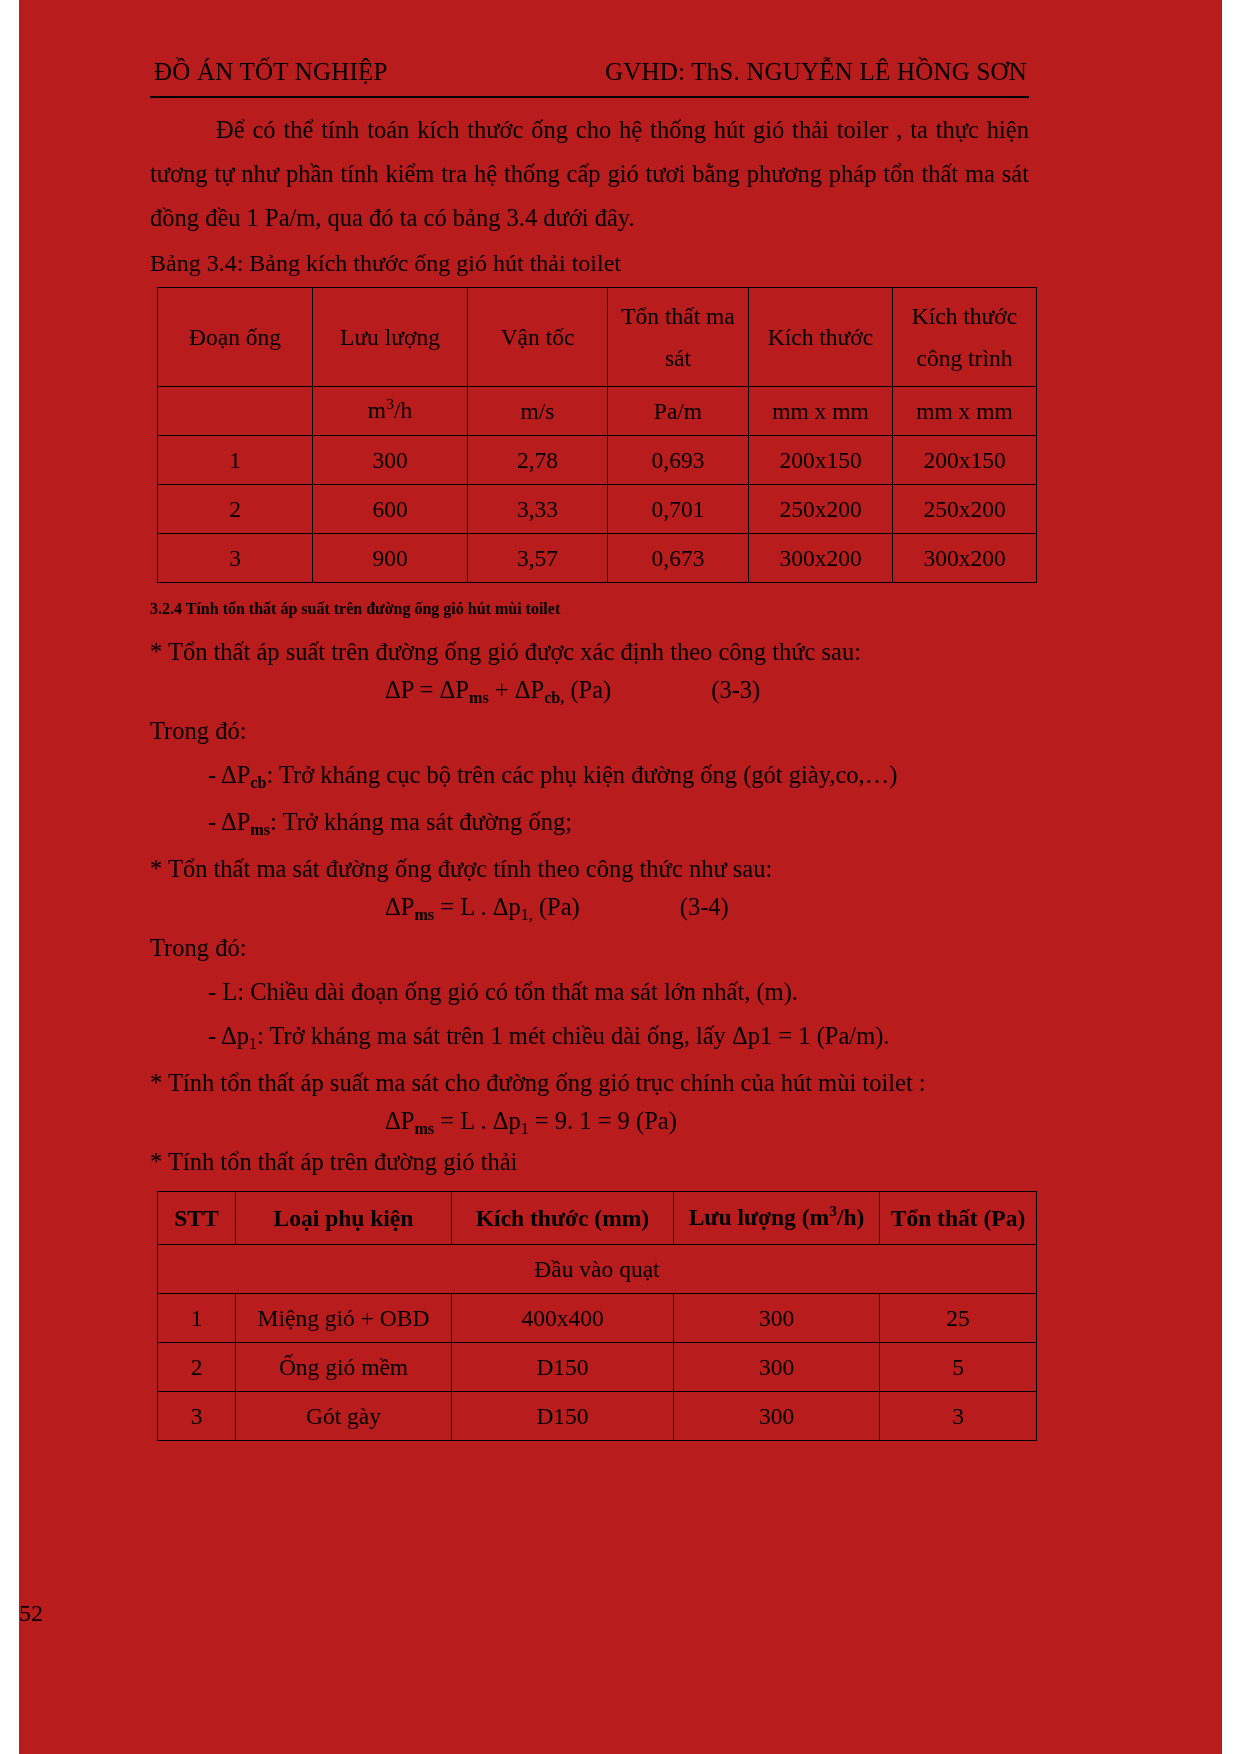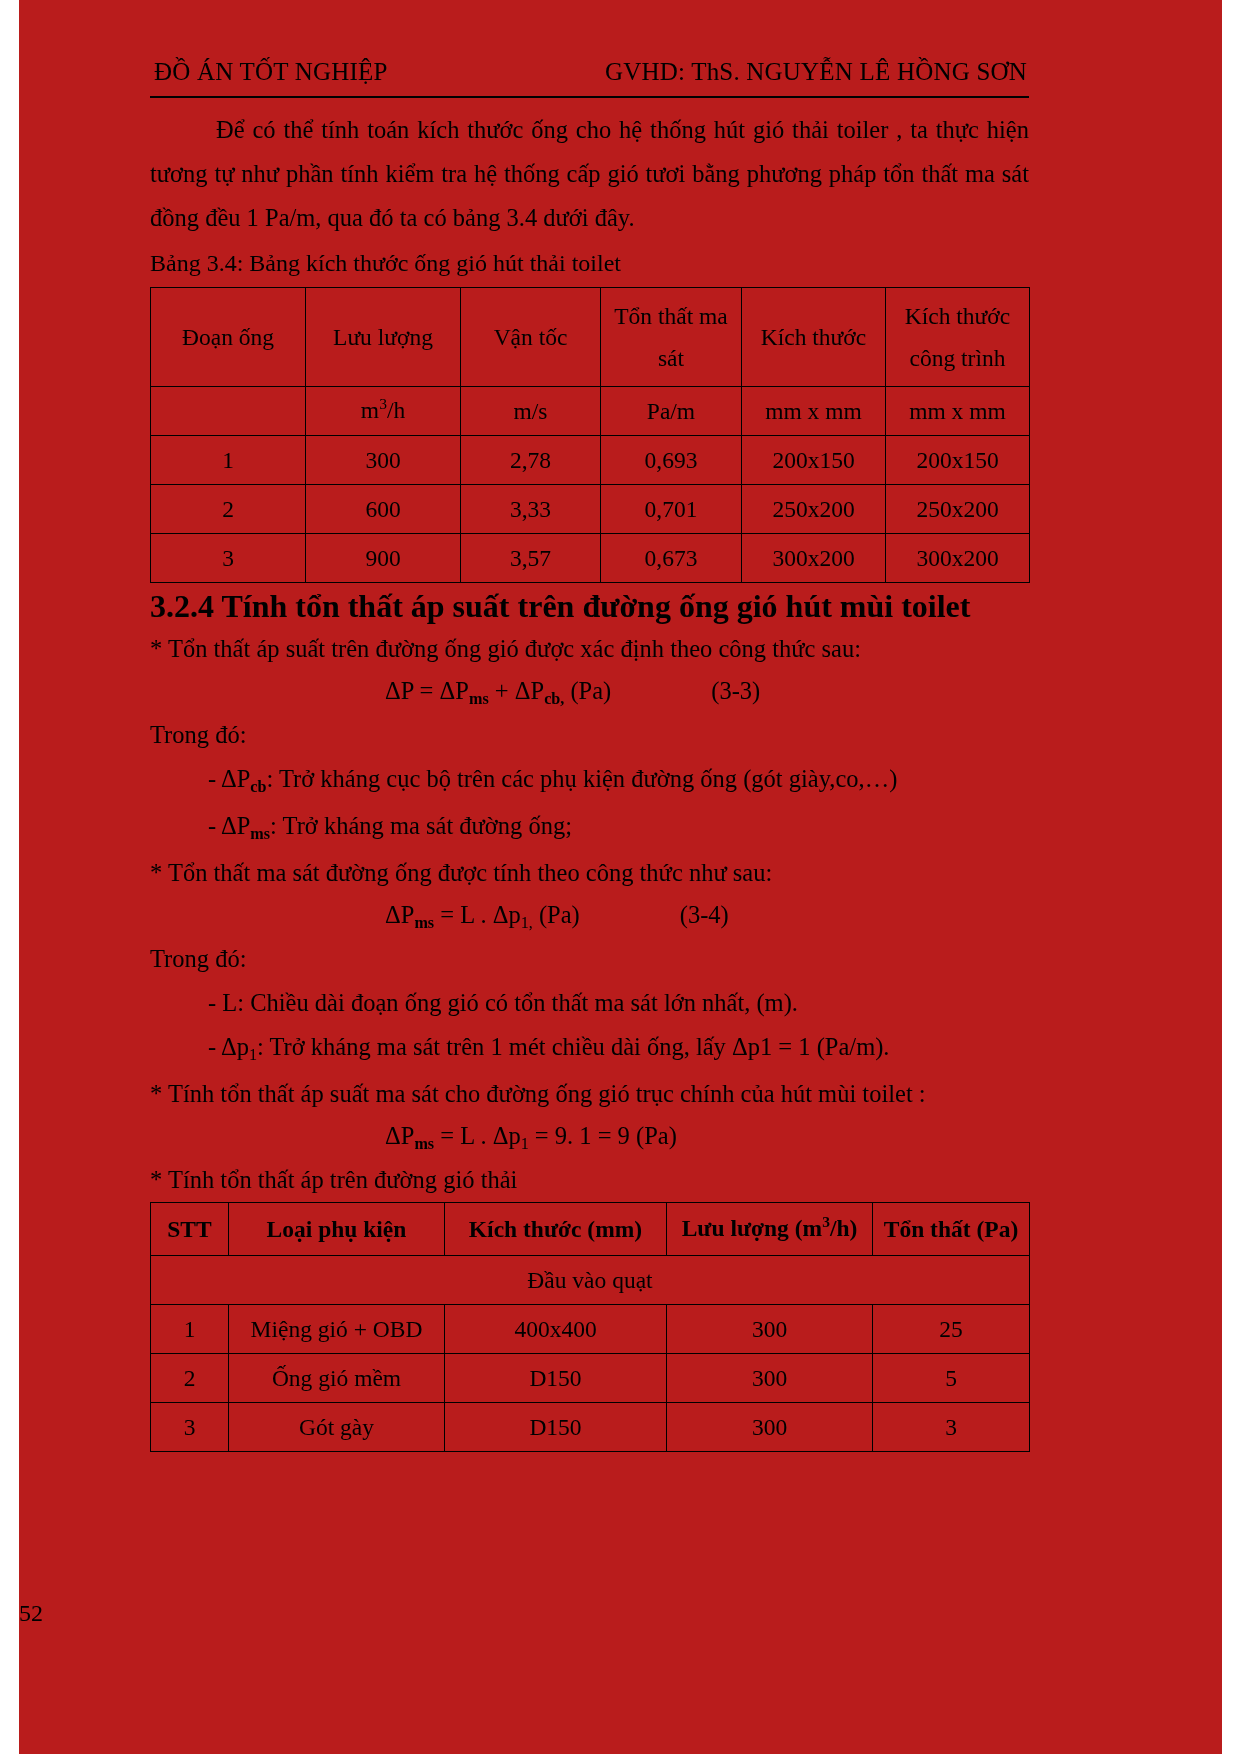--- a/index.html
+++ b/index.html
@@ -60,21 +60,21 @@
   .indent { display: inline-block; width: 66px; }
 
   .caption {
     margin: 6px 0 7px 0;
     font-size: 24px;
     line-height: 34px;
   }
 
   .section-head {
     margin: 4px 0 2px 0;
-    font-size: 32px;
+    font-size: 16px;
     line-height: 38px;
     font-weight: bold;
     text-align: left;
   }
 
   p.plain {
     margin: 0;
     font-size: 24.5px;
     line-height: 44px;
     text-align: left;
@@ -82,36 +82,36 @@
   p.sub {
     margin: 0;
     padding-left: 58px;
     font-size: 24.5px;
     line-height: 44px;
     text-align: left;
   }
   .formula {
     margin: 0;
     font-size: 24.5px;
-    line-height: 39px;
+    line-height: 32px;
     text-align: left;
     padding-left: 235px;
     white-space: pre;
   }
   .formula .eqno { display: inline-block; padding-left: 100px; }
   sub { font-size: 0.66em; vertical-align: baseline; position: relative; top: 0.28em; }
   sup { font-size: 0.66em; vertical-align: baseline; position: relative; top: -0.52em; }
   .bsub { font-weight: bold; }
 
   
   table.doc-table {
     border-collapse: collapse;
     width: 879px;
     table-layout: fixed;
-    margin: 0;
+    margin: 7px;
   }
   table.doc-table td {
     border: 1.6px solid #000;
     text-align: center;
     vertical-align: middle;
     font-size: 23.5px;
     padding: 0 2px;
     line-height: 30px;
   }
   

